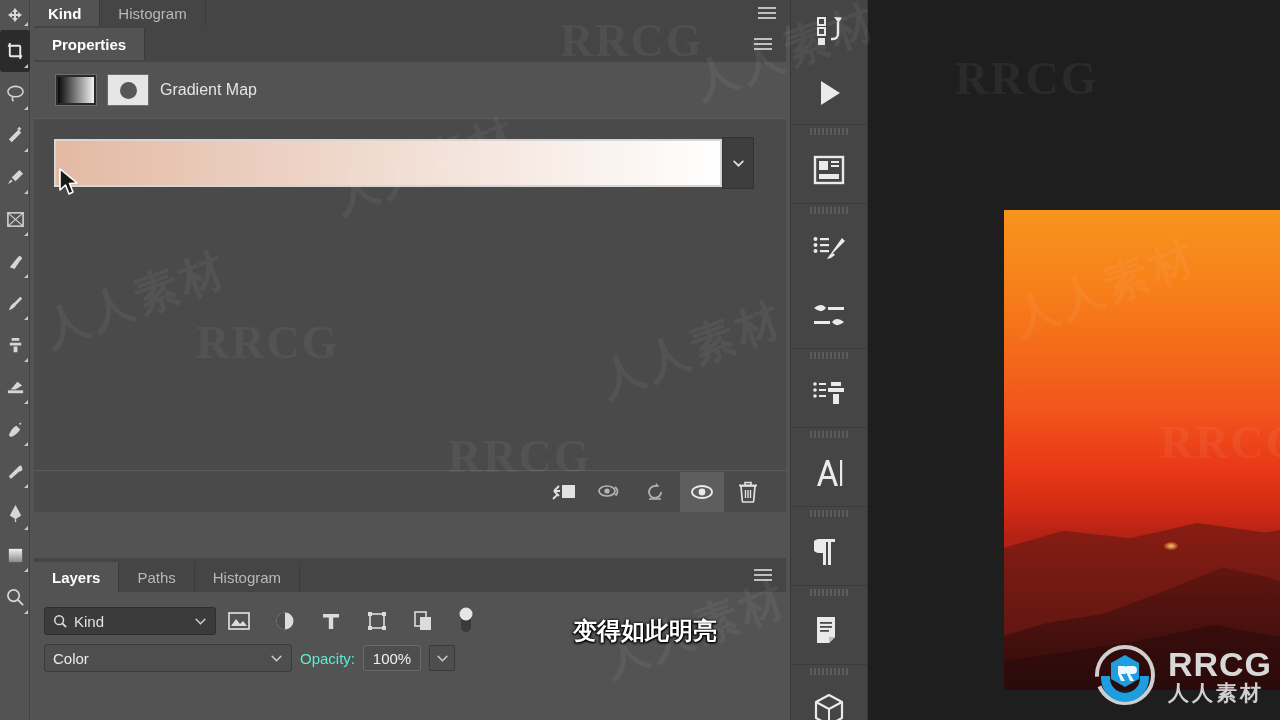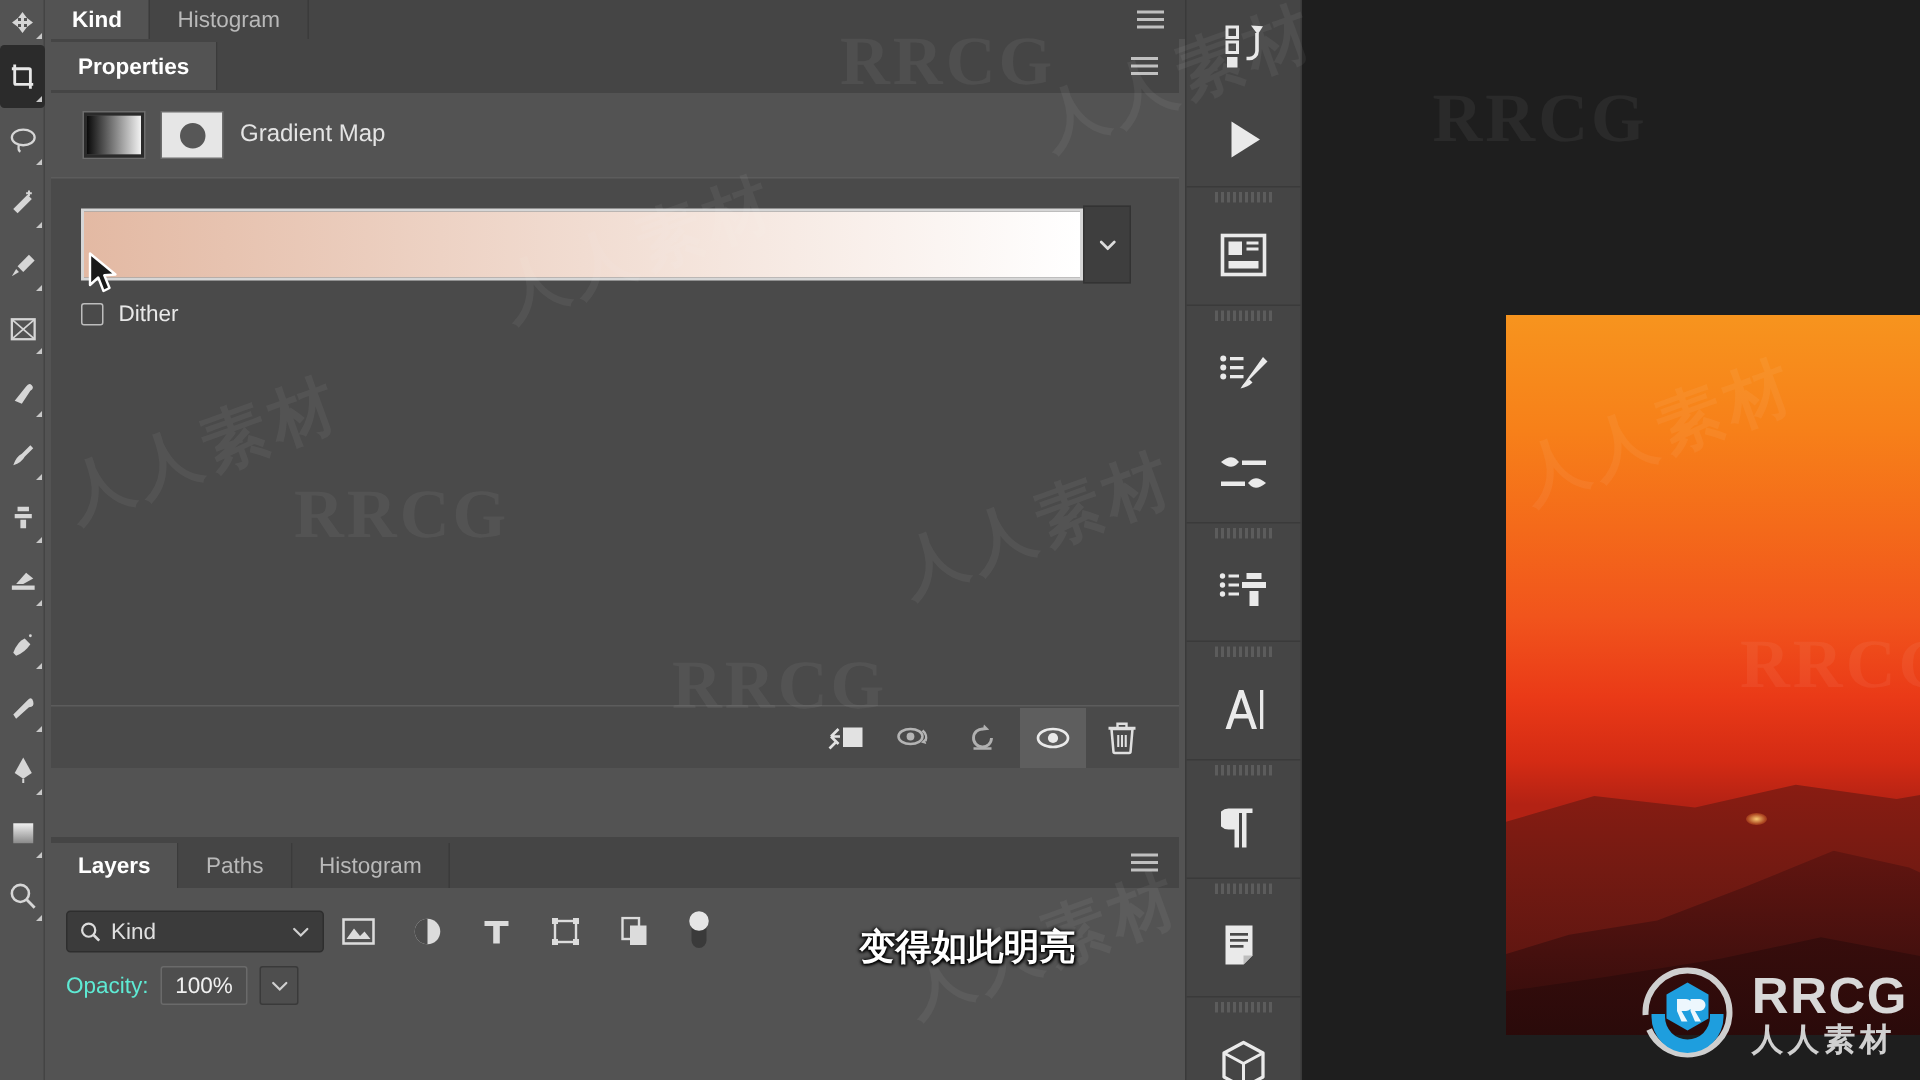--- a/index.html
+++ b/index.html
@@ -483,24 +483,20 @@
       <div id="prop-body">
         <div id="gradient-row">
           <div id="gradient-swatch" style="background: linear-gradient(90deg, rgb(227, 185, 163) 0%, rgb(255, 255, 255) 100%);"></div>
           <div id="gradient-dd">
             <svg class="chev" viewBox="0 0 12 8">
                 <path d="M1 1.5 L6 6.5 L11 1.5" stroke="#dcdcdc" stroke-width="2" fill="none" stroke-linecap="round"></path>
               </svg>
           </div>
         </div>
 
-        <div class="checkrow">
-          <span class="cbox"></span>
-          <span class="clabel">Dither</span>
-        </div>
 
         <div id="prop-footer">
           <div class="ficon">
             <svg width="26" height="20" viewBox="0 0 26 20">
                 <rect x="11" y="3" width="13" height="13" fill="#e2e2e2"></rect>
                 <path d="M8 4 L3 9 M3 9 L8 14 M3 9 h6" stroke="#e2e2e2" stroke-width="1.8" fill="none"></path>
                 <path d="M6 13 L2 17" stroke="#e2e2e2" stroke-width="1.8"></path>
               </svg>
           </div>
           <div class="ficon">
@@ -600,20 +596,26 @@
         </div>
         <div class="fchip" style="width:40px;">
           <svg width="16" height="30" viewBox="0 0 16 30">
               <rect x="3" y="8" width="10" height="18" rx="5" fill="#3a3a3a"></rect>
               <circle cx="8" cy="8" r="6.5" fill="#e6e6e6"></circle>
             </svg>
         </div>
       </div>
 
       <div id="blend-row">
+        <div id="blend-select">
+          <span class="lbl">Color</span>
+          <svg class="chev" viewBox="0 0 12 8">
+              <path d="M1 1.5 L6 6.5 L11 1.5" stroke="#cfcfcf" stroke-width="1.7" fill="none" stroke-linecap="round"></path>
+            </svg>
+        </div>
         <span class="op-label">Opacity:</span>
         <div id="opacity-field">
           <span class="lbl">100%</span>
         </div>
         <div id="opacity-dd">
           <svg class="chev" viewBox="0 0 12 8">
               <path d="M1 1.5 L6 6.5 L11 1.5" stroke="#cfcfcf" stroke-width="1.7" fill="none" stroke-linecap="round"></path>
             </svg>
         </div>
       </div>

